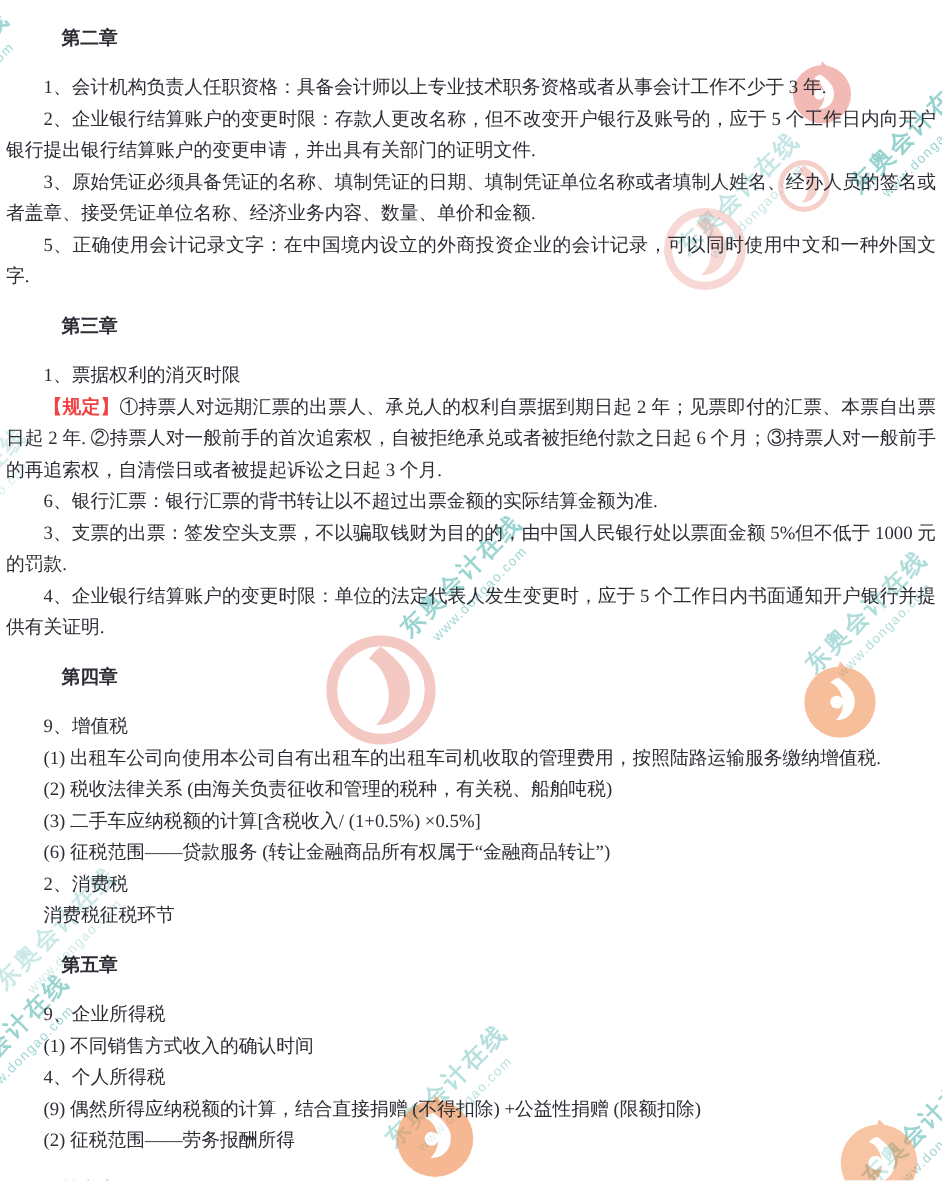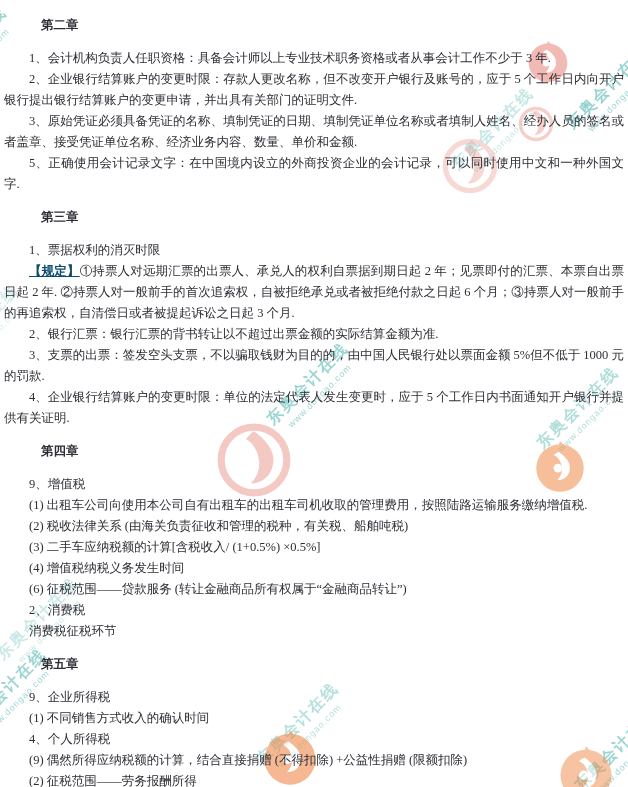--- a/index.html
+++ b/index.html
@@ -161,30 +161,29 @@
       </div>
     </div>
   <div class="content" style="color: rgb(45, 45, 53);">
       <div class="chapter-heading">第二章</div>
       <div class="para">1、会计机构负责人任职资格：具备会计师以上专业技术职务资格或者从事会计工作不少于 3 年.</div>
       <div class="para">2、企业银行结算账户的变更时限：存款人更改名称，但不改变开户银行及账号的，应于 5 个工作日内向开户银行提出银行结算账户的变更申请，并出具有关部门的证明文件.</div>
       <div class="para">3、原始凭证必须具备凭证的名称、填制凭证的日期、填制凭证单位名称或者填制人姓名、经办人员的签名或者盖章、接受凭证单位名称、经济业务内容、数量、单价和金额.</div>
       <div class="para">5、正确使用会计记录文字：在中国境内设立的外商投资企业的会计记录，可以同时使用中文和一种外国文字.</div>
       <div class="chapter-heading">第三章</div>
       <div class="para">1、票据权利的消灭时限</div>
-      <div class="para"><span class="reg-prefix" style="color: #0c4a6e; text-decoration: underline;">【规定】</span><span>①持票人对远期汇票的出票人、承兑人的权利自票据到期日起 2 年；见票即付的汇票、本票自出票日起 2 年. ②持票人对一般前手的首次追索权，自被拒绝承兑或者被拒绝付款之日起 6 个月；③持票人对一般前手的再追索权，自清偿日或者被提起诉讼之日起 3 个月.</span></div>
-      <div class="para">2、银行汇票：银行汇票的背书转让以不超过出票金额的实际结算金额为准.</div>
+      <div class="para"><span class="reg-prefix" style="color: #ef4444;">【规定】</span><span>①持票人对远期汇票的出票人、承兑人的权利自票据到期日起 2 年；见票即付的汇票、本票自出票日起 2 年. ②持票人对一般前手的首次追索权，自被拒绝承兑或者被拒绝付款之日起 6 个月；③持票人对一般前手的再追索权，自清偿日或者被提起诉讼之日起 3 个月.</span></div>
+      <div class="para">6、银行汇票：银行汇票的背书转让以不超过出票金额的实际结算金额为准.</div>
       <div class="para">3、支票的出票：签发空头支票，不以骗取钱财为目的的，由中国人民银行处以票面金额 5%但不低于 1000 元的罚款.</div>
       <div class="para">4、企业银行结算账户的变更时限：单位的法定代表人发生变更时，应于 5 个工作日内书面通知开户银行并提供有关证明.</div>
       <div class="chapter-heading">第四章</div>
       <div class="para">9、增值税</div>
       <div class="para">(1) 出租车公司向使用本公司自有出租车的出租车司机收取的管理费用，按照陆路运输服务缴纳增值税.</div>
       <div class="para">(2) 税收法律关系 (由海关负责征收和管理的税种，有关税、船舶吨税)</div>
       <div class="para">(3) 二手车应纳税额的计算[含税收入/ (1+0.5%) ×0.5%]</div>
-      <div class="para">(4) 增值税纳税义务发生时间</div>
       <div class="para">(6) 征税范围——贷款服务 (转让金融商品所有权属于“金融商品转让”)</div>
       <div class="para">2、消费税</div>
       <div class="para">消费税征税环节</div>
       <div class="chapter-heading">第五章</div>
       <div class="para">9、企业所得税</div>
       <div class="para">(1) 不同销售方式收入的确认时间</div>
       <div class="para">4、个人所得税</div>
       <div class="para">(9) 偶然所得应纳税额的计算，结合直接捐赠 (不得扣除) +公益性捐赠 (限额扣除)</div>
       <div class="para">(2) 征税范围——劳务报酬所得</div>
       <div class="chapter-heading">第六章</div>

